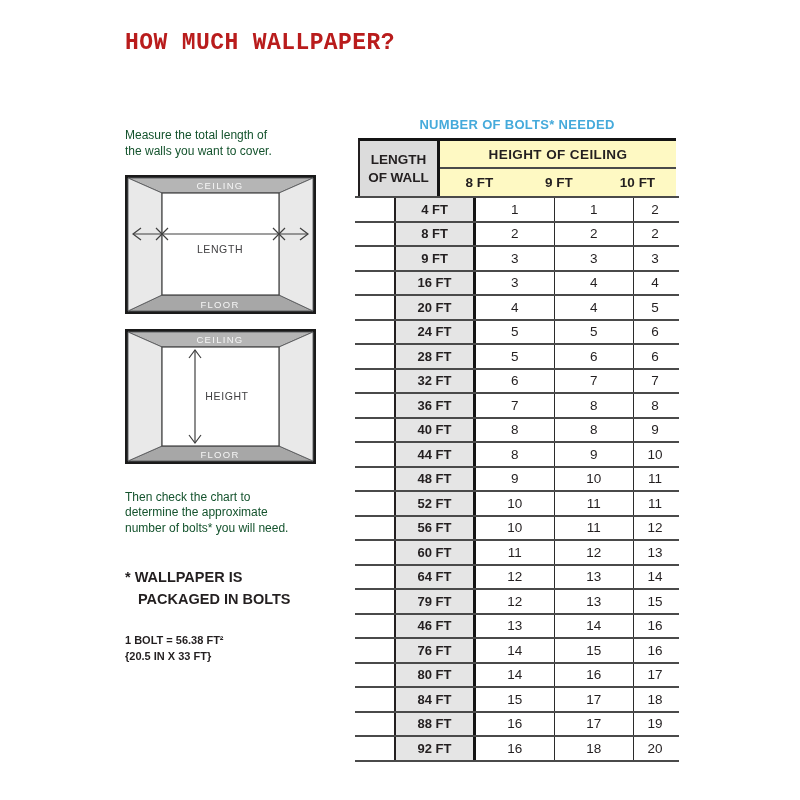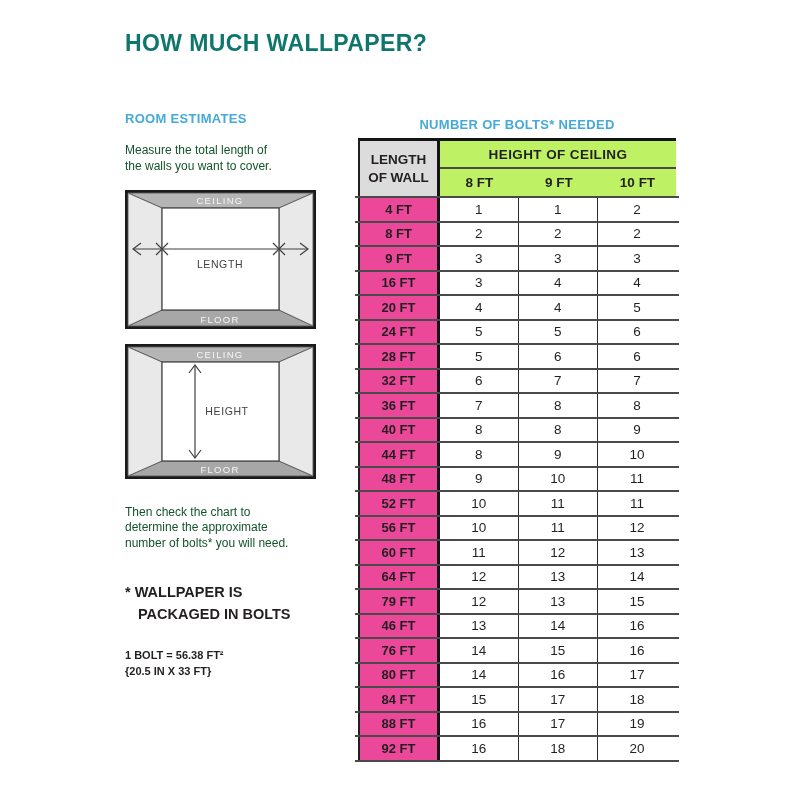--- a/index.html
+++ b/index.html
@@ -2,21 +2,21 @@
 <html><head>
 <meta charset="utf-8">
 <style>
   html,body { margin:0; padding:0; }
   body {
     width:800px; height:800px; background:#ffffff; position:relative;
     font-family:"Liberation Sans", sans-serif; color:#231f20; overflow:hidden;
   }
   .page-title {
     position:absolute; left:125px; top:30px;
-    font-size:23px; font-weight:700; color:#0f766e; letter-spacing:0.4px;
+    font-size:23px; font-weight:700; color:#b91c1c; letter-spacing:0.4px;font-family:Liberation Mono, monospace;
   }
   
   .left-col { position:absolute; left:125px; top:111px; width:240px; }
   .section-heading {
     font-size:13px; font-weight:700; color:#45aadb; letter-spacing:0.3px;
   }
   .step {
     font-size:12px; line-height:1.32; white-space:pre-line; color:#14532d;
   }
   .step-1 { margin-top:17px; }
@@ -41,51 +41,50 @@
     font-size:13px; font-weight:700; color:#45aadb; letter-spacing:0.3px;
   }
   .bolt-table { position:absolute; left:355px; top:138px; width:324px; }
   .thead { display:flex; padding:0 3px; border-bottom:2px solid #4a4a4a; }
   .col1-head {
     width:77px; height:55px; background:#dcdcdc;
     border-top:3px solid #141414; border-left:2px solid #231f20; border-right:3px solid #141414;
     display:flex; align-items:center; justify-content:center; text-align:center;
     font-weight:700; font-size:13.5px; line-height:1.3; white-space:pre-line;
   }
-  .head-right { flex:1; background:#bef264; border-top:3px solid #141414; }
+  .head-right { flex:1; background:#fef9c3; border-top:3px solid #141414; }
   .group-head {
     height:26px; border-bottom:2px solid #4a4a4a;
     display:flex; align-items:center; justify-content:center;
     font-weight:700; font-size:13.5px; letter-spacing:0.4px;
   }
   .sub-heads { height:27px; display:flex; }
   .sub-heads .sub-head {
     display:flex; align-items:center; justify-content:center;
     font-weight:700; font-size:13.5px;
   }
   .sub-head.s1 { width:79px; }
   .sub-head.s2 { width:80px; }
   .sub-head.s3 { flex:1; }
   .trow { display:flex; padding:0 3px; border-bottom:2px solid #4a4a4a; height:22.5px; }
   .cell { display:flex; align-items:center; justify-content:center; font-size:13.5px; }
   .cell.c1 {
-    width:77px; background:#ec4899; font-weight:700; font-size:13px;
-    border-left:2px solid #231f20; border-right:3px solid #141414;
+    width:77px; background:#e5e5e5; font-weight:700; font-size:13px;
+    border-left:2px solid #231f20; border-right:3px solid #141414;margin-left:36px;
   }
   .cell.c2 { width:77.5px; border-right:1.5px solid #2b2b2b; }
   .cell.c3 { width:78.5px; border-right:1.5px solid #2b2b2b; }
   .cell.c4 { flex:1; }
 </style>
 </head>
 <body>
 
 <div class="page-title">HOW MUCH WALLPAPER?</div>
 
 <div class="left-col">
-  <div class="section-heading">ROOM ESTIMATES</div>
 
   <div class="step step-1">Measure the total length of
 the walls you want to cover.</div>
 
   <div class="diagram">
     <svg width="191" height="139" viewBox="0 0 191 139">
       <rect x="1.5" y="1.5" width="188" height="136" fill="#ffffff" stroke="#1a1a1a" stroke-width="3"></rect>
       <polygon points="3,3 188,3 154,18 37,18" fill="#b5b5b5" stroke="#58595b" stroke-width="0.9"></polygon>
       <polygon points="3,136 188,136 154,120 37,120" fill="#a7a7a7" stroke="#58595b" stroke-width="0.9"></polygon>
       <polygon points="3,3 37,18 37,120 3,136" fill="#e9e9e9" stroke="#58595b" stroke-width="0.9"></polygon>

